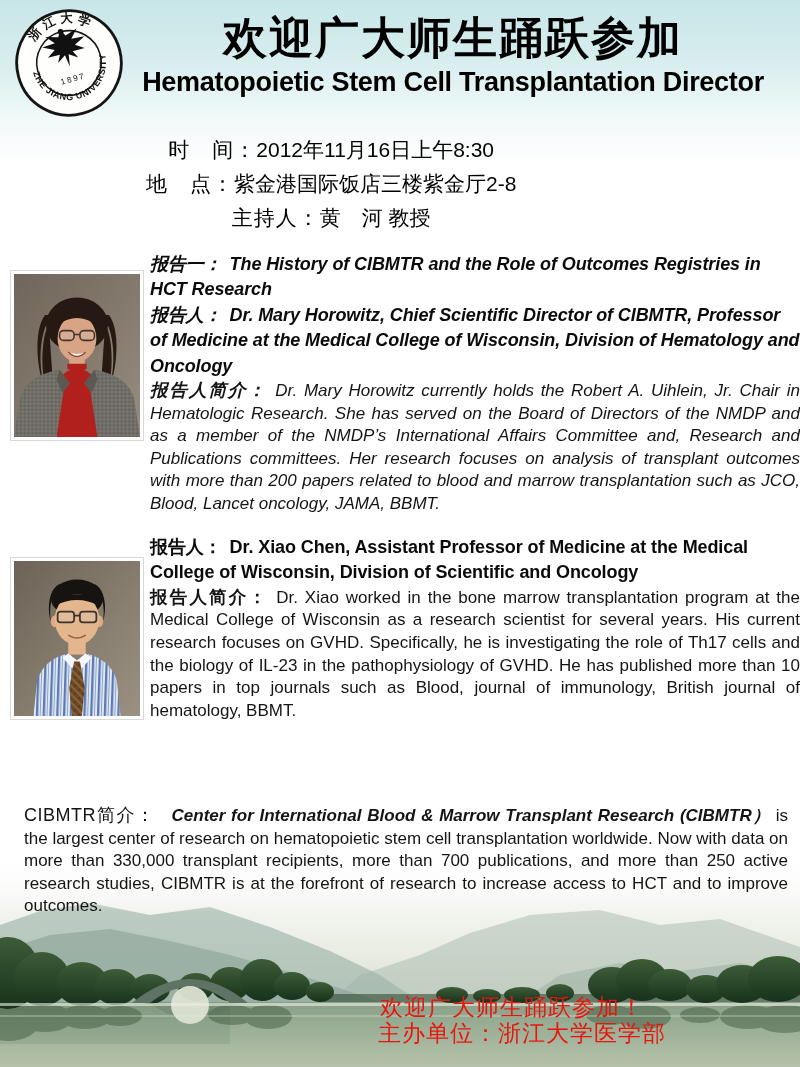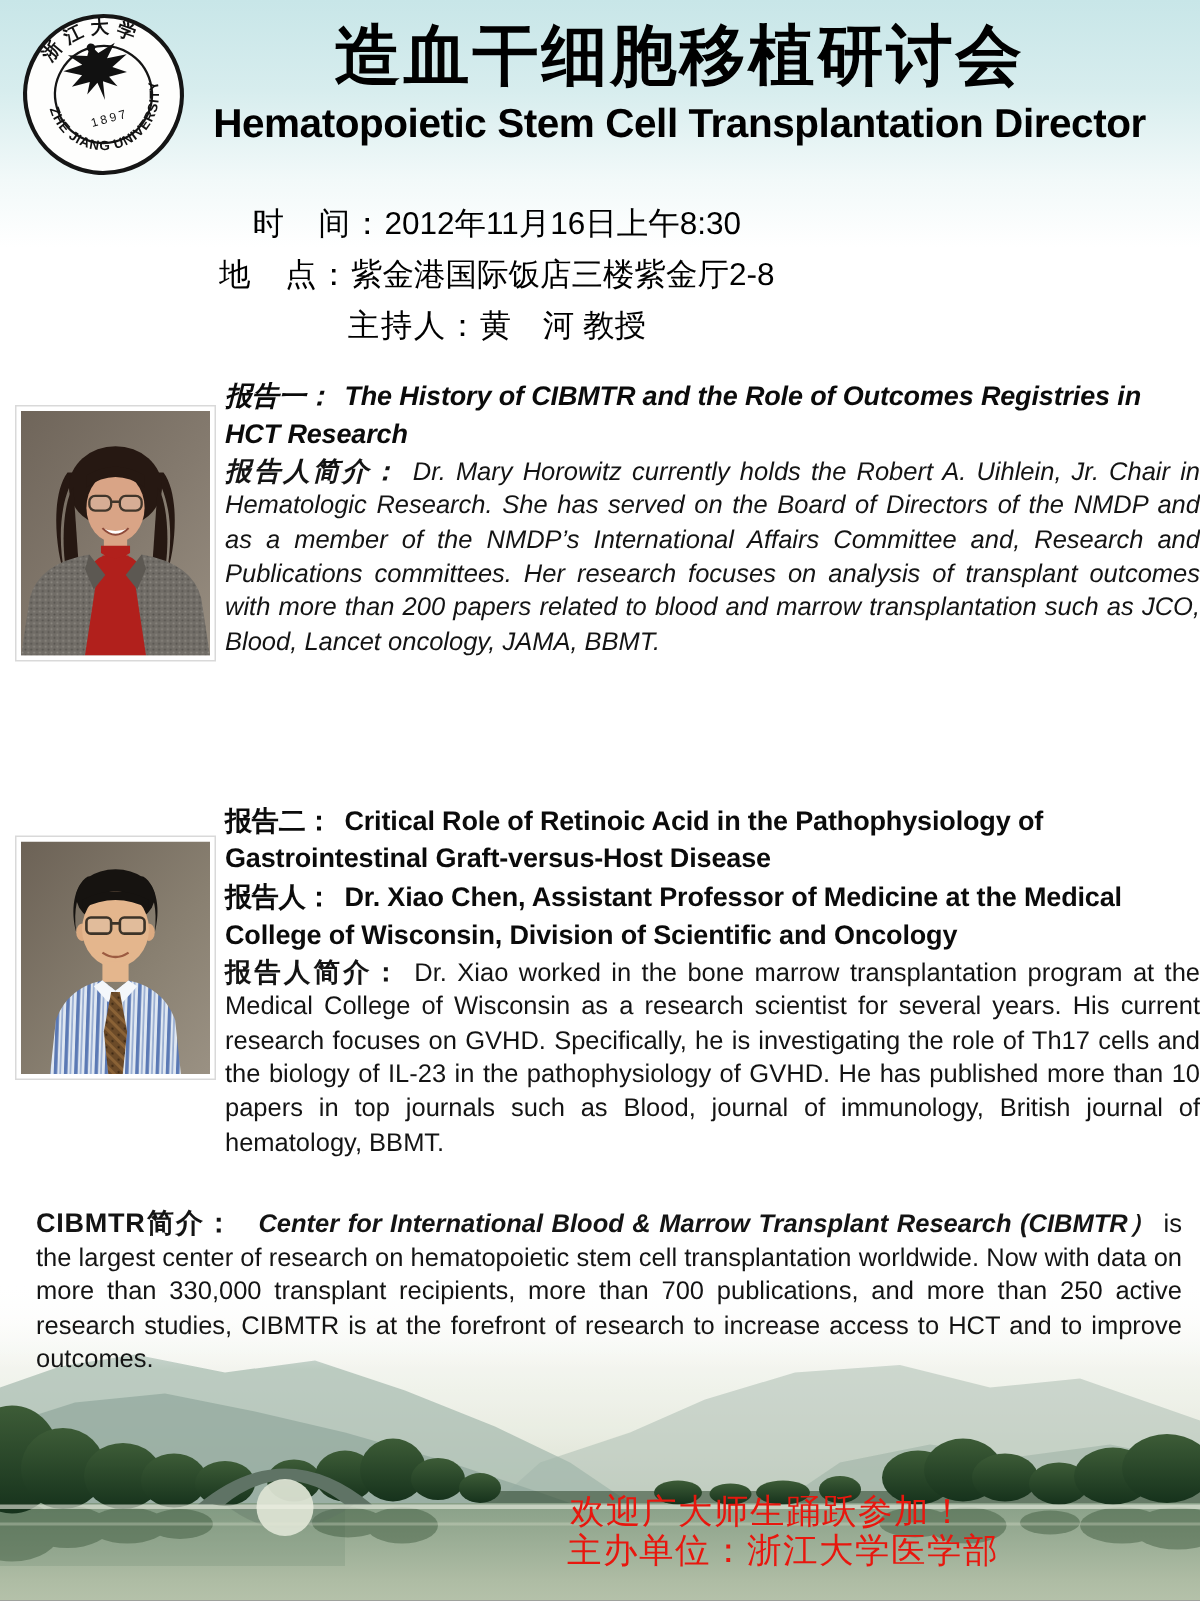--- a/index.html
+++ b/index.html
@@ -25,21 +25,21 @@
   .t-label{margin-right:8px;}
   .t-bio{font-size:17px;line-height:22.6px;text-align:justify;color:#141414;}
   .bio-label{font-weight:bold;font-size:17.5px;margin-right:8px;}
   .photo{position:absolute;background:#fff;padding:3px;border:1px solid #d9d9d9;box-sizing:border-box;}
   .photo-1{left:10px;top:270px;width:134px;height:171px;}
   .photo-2{left:10px;top:557px;width:134px;height:163px;}
   .photo svg{display:block;width:100%;height:100%;}
   
   .cibmtr{position:absolute;left:24px;top:787px;width:764px;z-index:3;
           font-size:17px;line-height:22.6px;text-align:justify;color:#141414;}
-  .cib-label{font-weight:bold;font-size:18px;margin-right:16px;letter-spacing:0.5px;}
+  .cib-label{font-weight:normal;font-size:18px;margin-right:16px;letter-spacing:0.5px;}
   .cib-lead{font-weight:bold;margin-right:5px;font-style:italic;}
   
   .scene{position:absolute;left:0;bottom:0;width:800px;height:212px;z-index:1;}
   .scene svg{display:block;width:100%;height:100%;}
   .red-line{position:absolute;z-index:4;font-size:23px;line-height:30px;letter-spacing:1px;
             color:#e8170e;font-weight:500;}
   .welcome{left:380px;top:992px;}
   .organizer{left:378px;top:1018px;}
 </style>
 </head>
@@ -62,21 +62,21 @@
         <text font-size="9.5" font-weight="bold" letter-spacing="0.6" fill="#111" font-family="'Liberation Sans',sans-serif">
           <textPath href="#arcBot" startOffset="50%" text-anchor="middle">ZHE JIANG UNIVERSITY</textPath>
         </text>
         <path fill="#111" d="M60 24 L64 31 L77 27 L69 36 L83 37 L71 43 L80 49 L67 49 L71 57 L62 51 L60 64 L58 51 L49 57 L53 49 L40 49 L49 43 L37 37 L51 36 L43 27 L56 31 Z"></path>
         <circle cx="60" cy="26" r="3" fill="#111"></circle>
         <text x="60" y="80" text-anchor="middle" font-size="8.5" letter-spacing="2" fill="#111" font-family="'Liberation Sans',sans-serif">1897</text>
       </g>
     </svg>
   </div>
   <div class="titles">
-    <h1 class="title-cn">造血干细胞移植研讨会</h1>
+    <h1 class="title-cn">欢迎广大师生踊跃参加</h1>
     <h2 class="title-en">Hematopoietic Stem Cell Transplantation Director</h2>
   </div>
 
   <div class="details">
     <div><span class="lbl">时　间：</span><span>2012年11月16日上午8:30</span></div>
     <div><span class="lbl">地　点：</span><span>紫金港国际饭店三楼紫金厅2-8</span></div>
     <div><span class="lbl">主持人：</span><span>黄　河 教授</span></div>
   </div>
 
   <div class="photo photo-1">
@@ -110,20 +110,21 @@
       <path d="M55 97 Q65 104 75 97 L75 92 L55 92 Z" fill="#b1201c"></path>
       <path d="M0 167 L6 128 Q12 104 47 98 L53 108 L44 167 Z" fill="url(#tweed)"></path>
       <path d="M130 167 L124 128 Q118 104 83 98 L77 108 L86 167 Z" fill="url(#tweed)"></path>
       <path d="M47 98 L58 112 L50 122 L44 108 Z" fill="#5c5852"></path>
       <path d="M83 98 L72 112 L80 122 L86 108 Z" fill="#5c5852"></path>
     </svg>
   </div>
 
   <div class="talk talk-1">
     <p class="t-head"><span class="t-label">报告一：</span><span>The History of CIBMTR and the Role of Outcomes Registries in HCT Research</span></p>
+    <p class="t-head"><span class="t-label">报告人：</span><span>Dr. Mary Horowitz, Chief Scientific Director of CIBMTR, Professor of Medicine at the Medical College of Wisconsin, Division of Hematology and Oncology</span></p>
     <p class="t-bio"><span class="bio-label">报告人简介：</span><span>Dr. Mary Horowitz currently holds the Robert A. Uihlein, Jr. Chair in Hematologic Research. She has served on the Board of Directors of the NMDP and as a member of the NMDP’s International Affairs Committee and, Research and Publications committees. Her research focuses on analysis of transplant outcomes with more than 200 papers related to blood and marrow transplantation such as JCO, Blood, Lancet oncology, JAMA, BBMT.</span></p>
   </div>
 
   <div class="photo photo-2">
     <svg viewBox="0 0 130 159" preserveAspectRatio="none">
       <defs>
         <linearGradient id="bg2" x1="0" y1="0" x2="1" y2="1">
           <stop offset="0" stop-color="#6c6256"></stop>
             <stop offset="0.6" stop-color="#898071"></stop>
             <stop offset="1" stop-color="#9a9183"></stop>
@@ -152,21 +153,20 @@
       <path d="M56 76 Q65 82 74 76" fill="none" stroke="#9c5b41" stroke-width="1.6"></path>
       <rect x="56" y="82" width="18" height="14" fill="#e4b68d"></rect>
       <path d="M20 159 L24 122 Q32 100 56 95 L65 102 L74 95 Q98 100 106 122 L110 159 Z" fill="url(#stripes)"></path>
       <path d="M56 95 L65 102 L60 110 L50 99 Z" fill="#f4f7fb"></path>
       <path d="M74 95 L65 102 L70 110 L80 99 Z" fill="#f4f7fb"></path>
       <path d="M62 103 L68 103 L73 130 L70 159 L60 159 L57 130 Z" fill="url(#tiep)"></path>
     </svg>
   </div>
 
   <div class="talk talk-2">
-    <p class="t-head"><span class="t-label">报告二：</span><span>Critical Role of Retinoic Acid in the Pathophysiology of Gastrointestinal Graft-versus-Host Disease</span></p>
     <p class="t-head"><span class="t-label">报告人：</span><span>Dr. Xiao Chen, Assistant Professor of Medicine at the Medical College of Wisconsin, Division of  Scientific and Oncology</span></p>
     <p class="t-bio"><span class="bio-label">报告人简介：</span><span>Dr. Xiao worked in the bone marrow transplantation program at the Medical College of Wisconsin as a research scientist for several years. His current research focuses on GVHD. Specifically, he is investigating the role of Th17 cells and the biology of IL-23 in the pathophysiology of GVHD. He has published more than 10 papers in top journals such as Blood, journal of immunology, British journal of hematology, BBMT.</span></p>
   </div>
 
   <p class="cibmtr"><span class="cib-label">CIBMTR简介：</span><span class="cib-lead">Center for International Blood &amp; Marrow Transplant Research (CIBMTR）</span><span>is the largest center of research on hematopoietic stem cell transplantation worldwide. Now with data on more than 330,000 transplant recipients, more than 700 publications, and more than 250 active research studies, CIBMTR is at the forefront of research to increase access to HCT and to improve outcomes.</span></p>
 
   <div class="scene">
     <svg viewBox="0 0 800 212" preserveAspectRatio="none">
       <defs>
         <linearGradient id="skyG" x1="0" y1="0" x2="0" y2="1">

